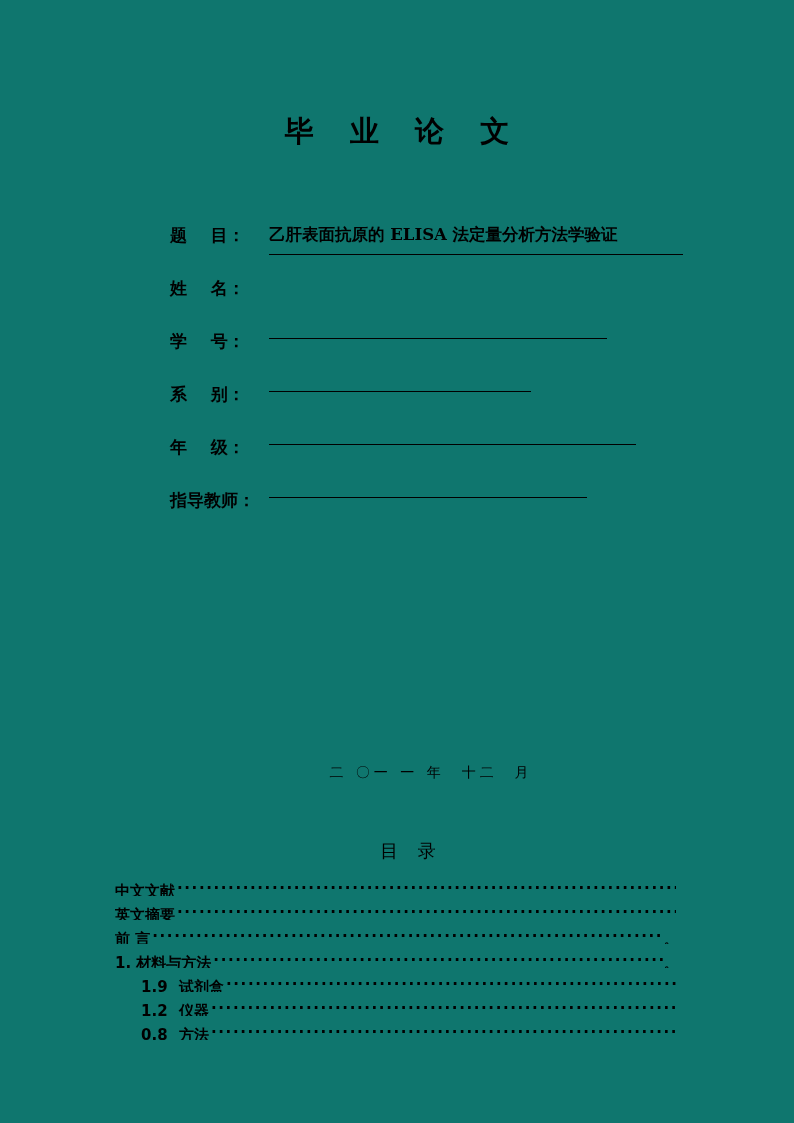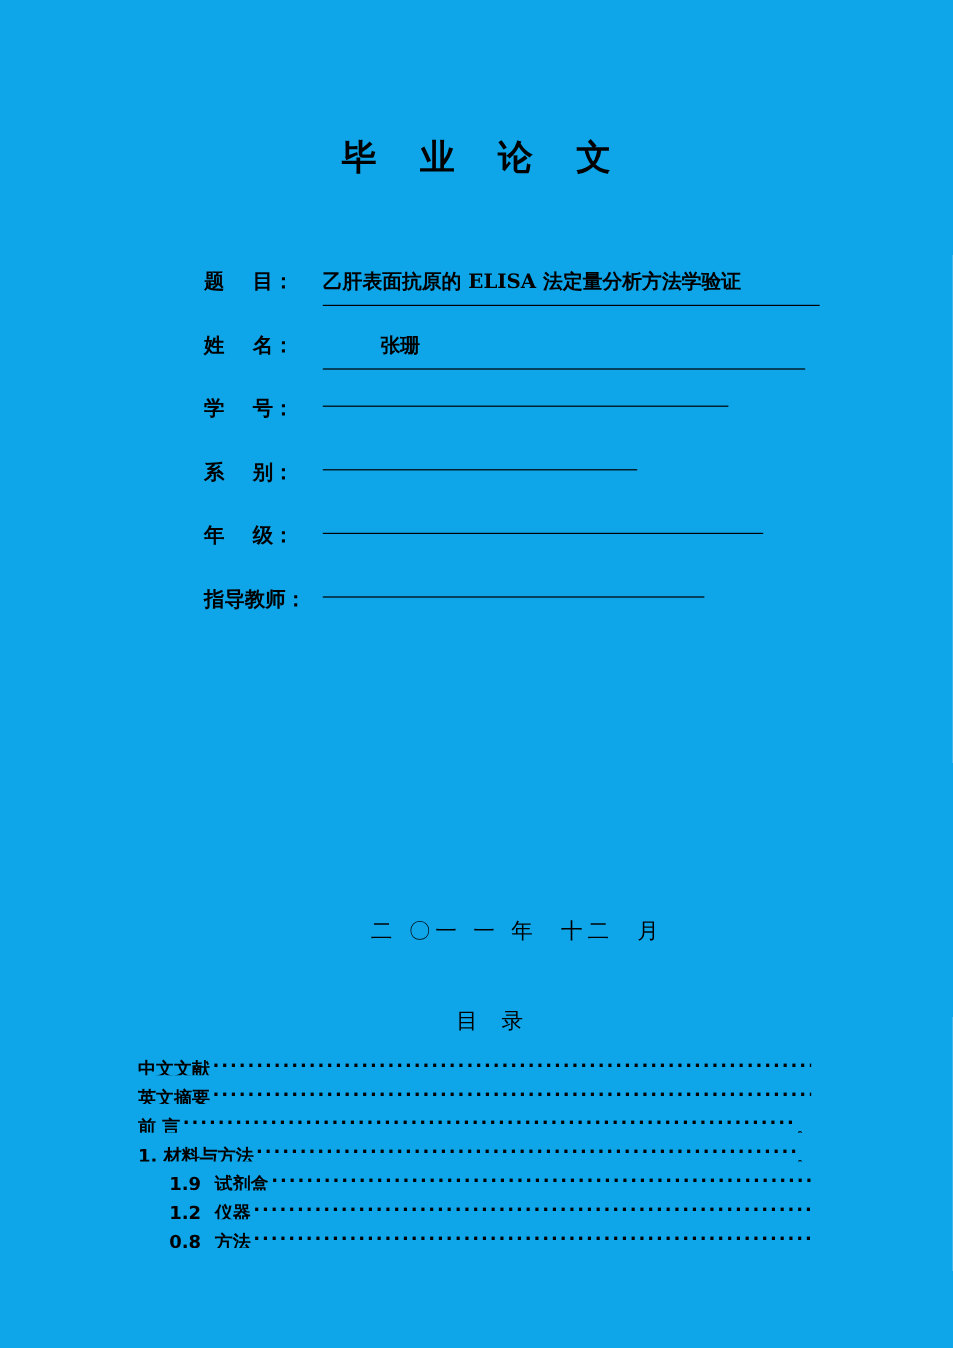--- a/index.html
+++ b/index.html
@@ -13,21 +13,21 @@
     height: 1123px;
     position: relative;
     font-family: "DejaVu Sans", "Liberation Sans", sans-serif;
     color: #000000;
     overflow: hidden;
   }
 
   .page {
     position: absolute;
     inset: 0;
-    background: #0ea5e9;
+    background: #0f766e;
   }
 
   
   .doc-title {
     position: absolute;
     left: 0;
     right: 0;
     top: 113px;
     text-align: center;
     font-family: "DejaVu Serif", "Liberation Serif", serif;
@@ -85,21 +85,21 @@
   .field-row.advisor .field-label { width: 99px; letter-spacing: 0; }
 
   
   .date-line {
     position: absolute;
     left: 0;
     right: 0;
     top: 764px;
     text-align: center;
     font-family: "DejaVu Serif", "Liberation Serif", serif;
-    font-size: 18px;
+    font-size: 14px;
     letter-spacing: 4px;
     text-indent: 4px;
     padding-left: 64px;
     white-space: pre;
   }
 
   
   .toc-title {
     position: absolute;
     left: 0;
@@ -171,21 +171,20 @@
 
   <div class="fields">
 
     <div class="field-row">
       <span class="field-label">题    目：</span>
       <span class="field-value len-title">乙肝表面抗原的 ELISA 法定量分析方法学验证</span>
     </div>
 
     <div class="field-row">
       <span class="field-label">姓    名：</span>
-      <span class="field-value len-name">张珊</span>
     </div>
 
     <div class="field-row">
       <span class="field-label">学    号：</span>
       <span class="field-value len-sid"></span>
     </div>
 
     <div class="field-row">
       <span class="field-label">系    别：</span>
       <span class="field-value len-dept"></span>

